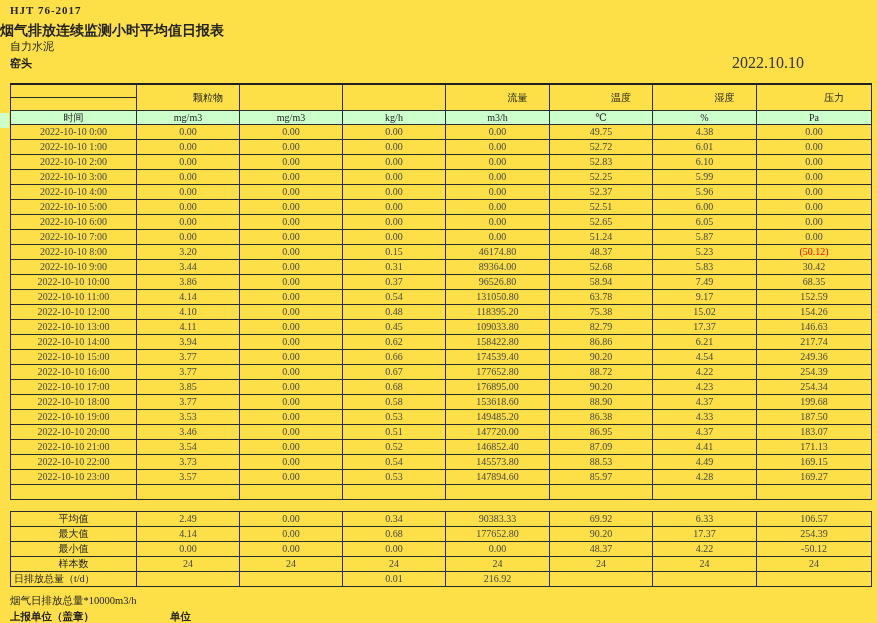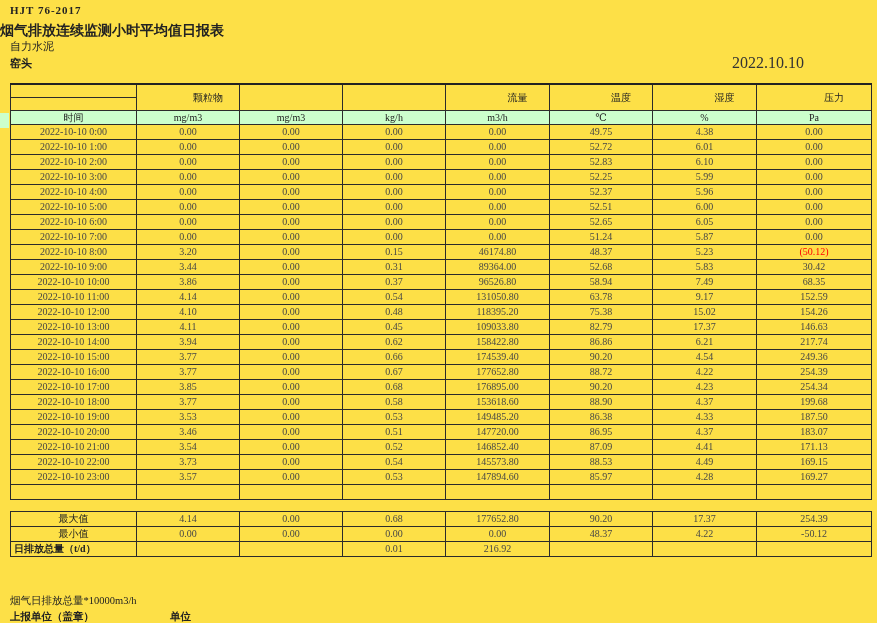--- a/index.html
+++ b/index.html
@@ -18,21 +18,21 @@
   table { border-collapse:collapse; table-layout:fixed; position:absolute; left:10px; width:861px; }
   #main-table { top:83px; border-top:2px solid #222; }
   #summary-table { top:511px; }
   td {
     border:1px solid #2b2b2b; font-size:10px; text-align:center;
     padding:0 2px; overflow:hidden; color:#464646; height:14px; line-height:14px;
   }
   #main-table .hdr td { height:12px; line-height:12px; color:#222;padding-left:42px; }
   #main-table .units td { height:13px; line-height:13px; color:#222; }
   #summary-table td:first-child { color:#222; }
-  #summary-table tr.total-row td:first-child { text-align:left; padding-left:3px;font-weight:bold; }
+  #summary-table tr.total-row td:first-child { text-align:left; padding-left:3px; }
   .green-strip { left:0; top:113px; width:9px; height:15px; }
   .footer-note  { left:10px; top:594px; font-size:10.5px; font-weight:normal; }
   .footer-unit1 { left:10px; top:610px; font-size:10.5px; font-weight:bold; }
   .footer-unit2 { left:170px; top:610px; font-size:10.5px; font-weight:bold; }
 </style>
 </head>
 <body>
 
 <div class="page">
 
@@ -369,20 +369,30 @@
         <col style="width:103px">
         <col style="width:103px">
         <col style="width:103px">
       <col style="width:104px">
         <col style="width:103px">
         <col style="width:104px">
         <col style="width:115px">
     </colgroup>
     <tbody>
 
+        <tr>
+          <td>平均值</td>
+          <td>2.49</td>
+          <td>0.00</td>
+          <td>0.34</td>
+          <td>90383.33</td>
+          <td>69.92</td>
+          <td>6.33</td>
+          <td>106.57</td>
+        </tr>
 
         <tr>
           <td>最大值</td>
           <td>4.14</td>
           <td>0.00</td>
           <td>0.68</td>
           <td>177652.80</td>
           <td>90.20</td>
           <td>17.37</td>
           <td>254.39</td>
@@ -392,20 +402,30 @@
           <td>最小值</td>
           <td>0.00</td>
           <td>0.00</td>
           <td>0.00</td>
           <td>0.00</td>
           <td>48.37</td>
           <td>4.22</td>
           <td>-50.12</td>
         </tr>
 
+        <tr>
+          <td>样本数</td>
+          <td>24</td>
+          <td>24</td>
+          <td>24</td>
+          <td>24</td>
+          <td>24</td>
+          <td>24</td>
+          <td>24</td>
+        </tr>
 
         <tr class="total-row">
           <td>日排放总量（t/d）</td>
           <td></td>
           <td></td>
           <td>0.01</td>
           <td>216.92</td>
           <td></td>
           <td></td>
           <td></td>

